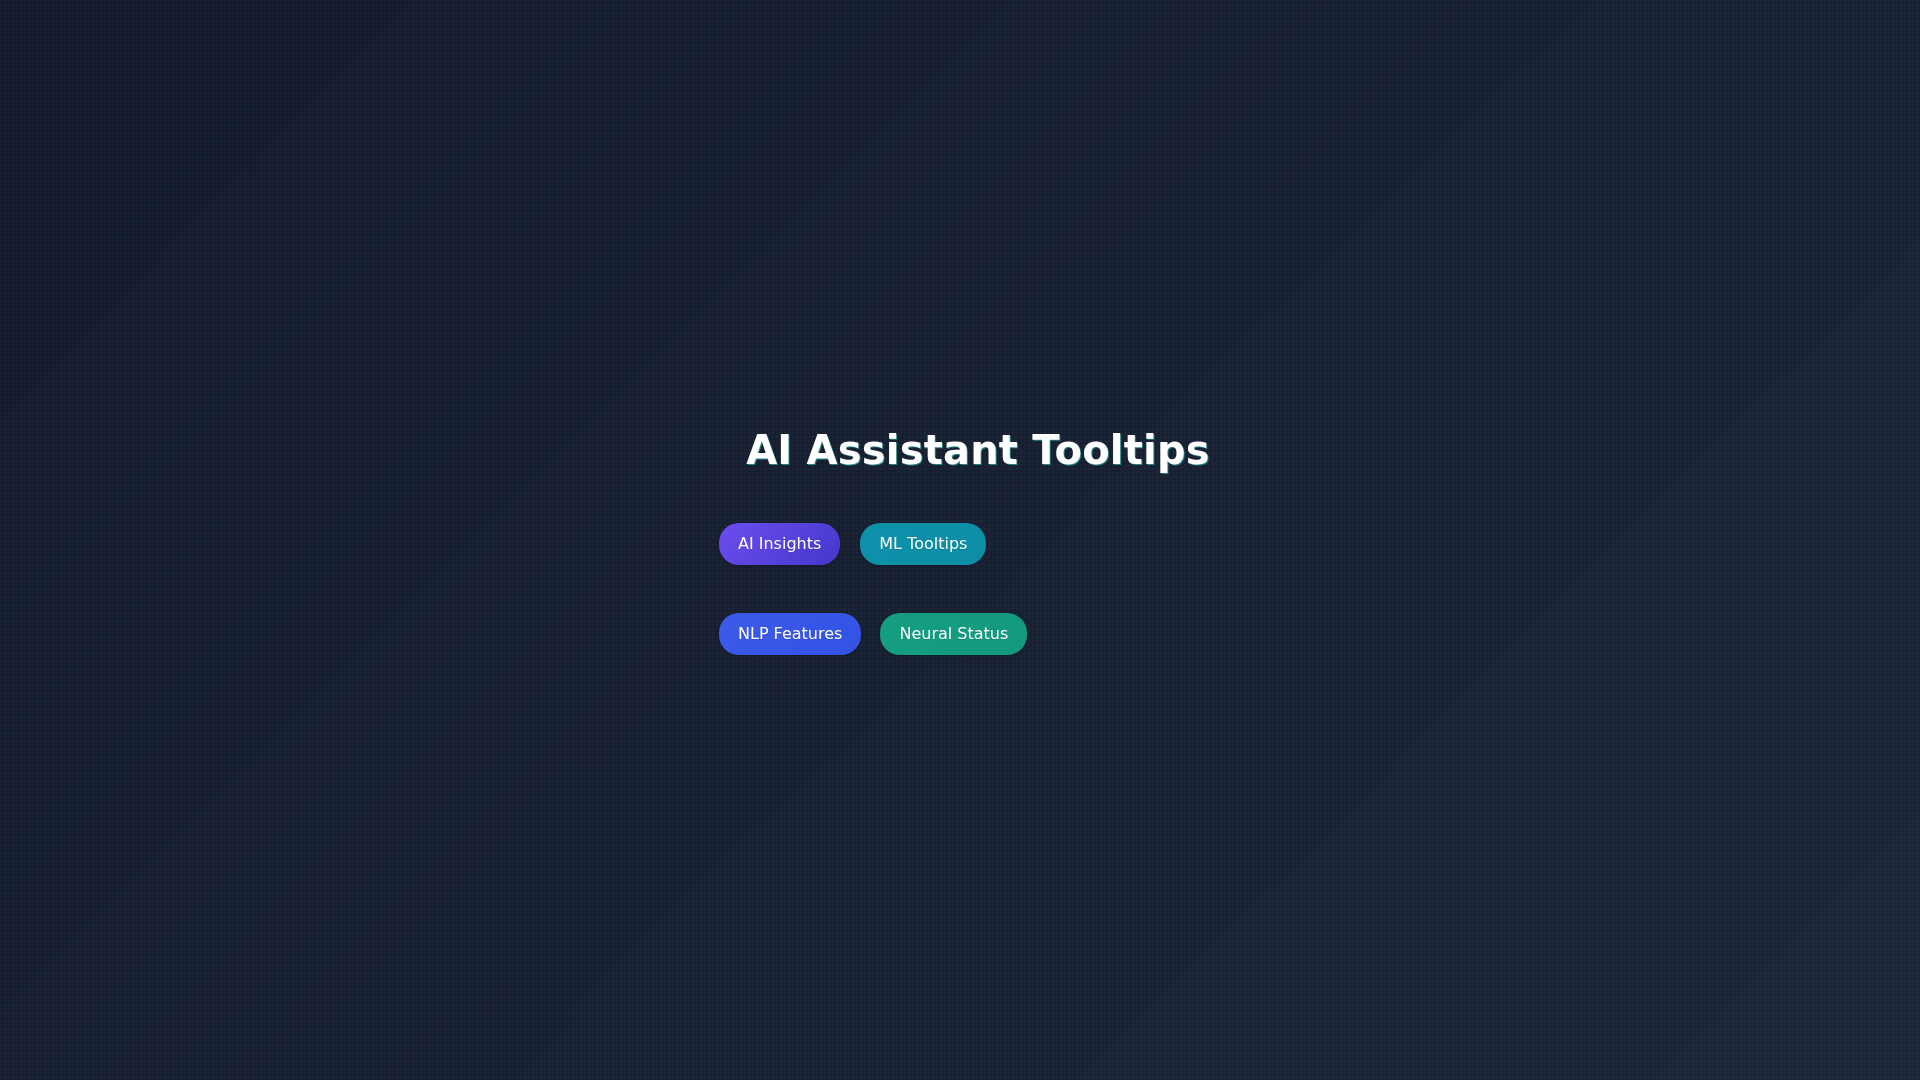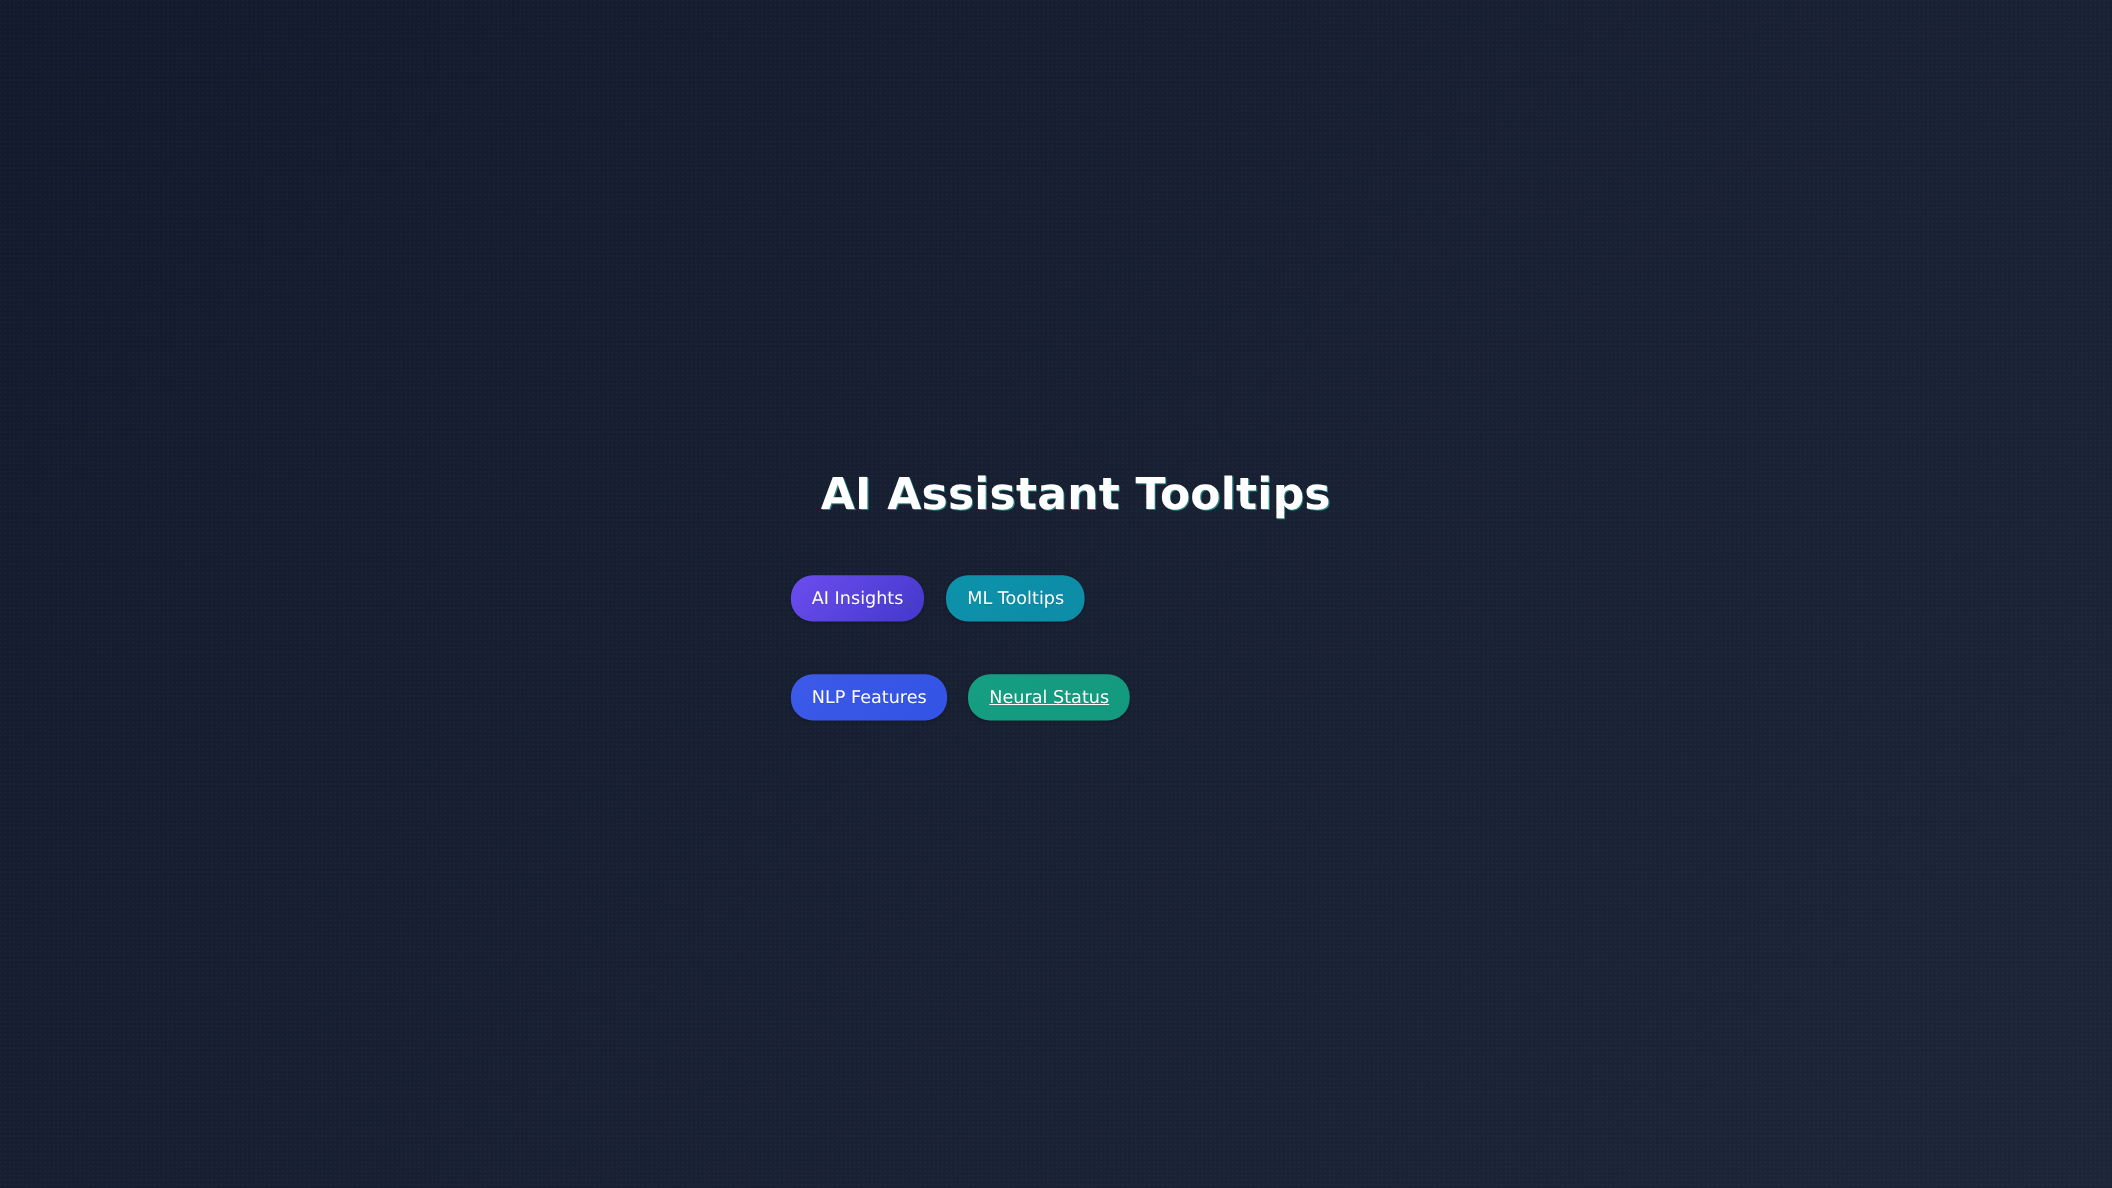--- a/index.html
+++ b/index.html
@@ -87,16 +87,16 @@
 
   <h1 class="page-title" style="color: rgb(255, 255, 255); text-shadow: rgba(45, 212, 191, 0.55) 1px 1px 0px;">AI Assistant Tooltips</h1>
 
   <div class="button-row row-1">
       <button class="tip-button" style="background: linear-gradient(135deg, rgb(109, 77, 240) 0%, rgb(67, 56, 202) 100%); color: rgb(255, 255, 255);">AI Insights</button>
       <button class="tip-button" style="background: linear-gradient(135deg, rgb(13, 146, 171) 0%, rgb(13, 140, 166) 100%); color: rgb(255, 255, 255);">ML Tooltips</button>
     </div>
 
   <div class="button-row row-2">
       <button class="tip-button" style="background: linear-gradient(135deg, rgb(61, 90, 232) 0%, rgb(50, 83, 229) 100%); color: rgb(255, 255, 255);">NLP Features</button>
-      <button class="tip-button" style="background: linear-gradient(135deg, rgb(22, 158, 130) 0%, rgb(19, 153, 126) 100%); color: rgb(255, 255, 255); text-decoration: underline;">Neural Status</button>
+      <button class="tip-button" style="background: linear-gradient(135deg, rgb(22, 158, 130) 0%, rgb(19, 153, 126) 100%); color: rgb(255, 255, 255);">Neural Status</button>
     </div>
 
 </div>
 
 </body></html>

